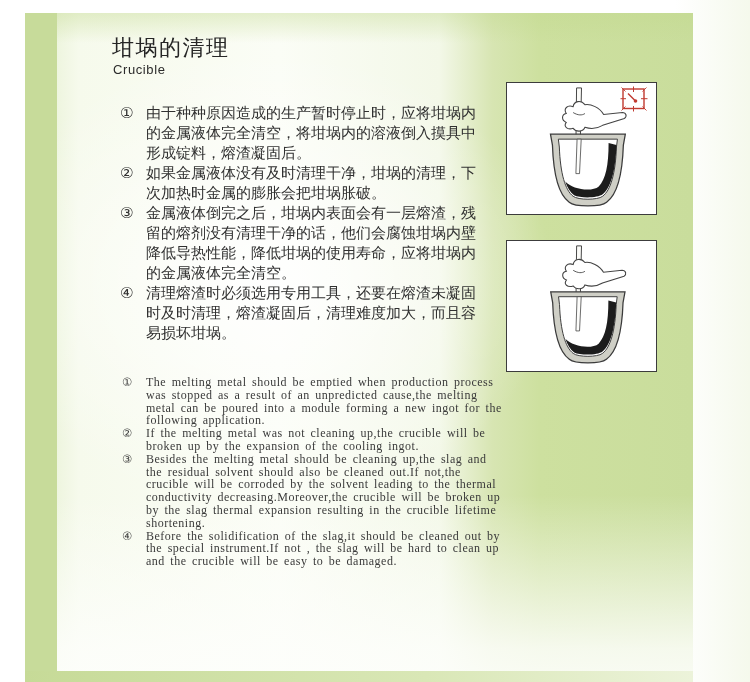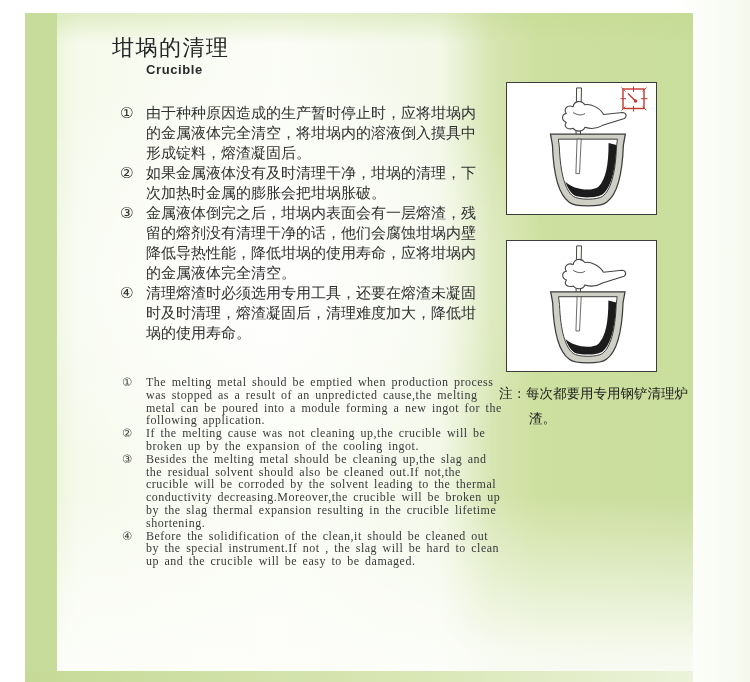--- a/index.html
+++ b/index.html
@@ -29,23 +29,22 @@
   .bottom-band{
     position:absolute;left:25px;top:671px;width:668px;height:11px;
     background:linear-gradient(to right,#c6da97,#d9e7b6 60%,#ecf3da 100%);
   }
   .title{
     position:absolute;left:112px;top:33px;
     font-size:22px;font-weight:normal;color:#262626;letter-spacing:1.5px;
   }
   .subtitle{
     position:absolute;left:113px;top:62px;
-    font-size:13px;font-weight:bold;color:#2b2b2b;letter-spacing:0.6px;
+    font-size:13px;font-weight:normal;color:#2b2b2b;letter-spacing:0.6px;
     font-family:"Liberation Sans",sans-serif;
-    margin-left:33px;
   }
   .cn-list{
     position:absolute;left:120px;top:103px;width:362px;
     font-size:15px;line-height:20px;color:#303030;
   }
   .cn-list .item{display:flex;}
   .cn-list .num{width:26px;flex:0 0 26px;}
   .cn-list .txt{width:334px;}
   .en-list{
     position:absolute;left:122px;top:376px;width:384px;
@@ -93,40 +92,40 @@
     <div class="item">
       <span class="num">②</span>
       <span class="txt">如果金属液体没有及时清理干净，坩埚的清理，下次加热时金属的膨胀会把坩埚胀破。</span>
     </div>
     <div class="item">
       <span class="num">③</span>
       <span class="txt">金属液体倒完之后，坩埚内表面会有一层熔渣，残留的熔剂没有清理干净的话，他们会腐蚀坩埚内壁降低导热性能，降低坩埚的使用寿命，应将坩埚内的金属液体完全清空。</span>
     </div>
     <div class="item">
       <span class="num">④</span>
-      <span class="txt">清理熔渣时必须选用专用工具，还要在熔渣未凝固时及时清理，熔渣凝固后，清理难度加大，降低坩埚的使用寿命。</span>
+      <span class="txt">清理熔渣时必须选用专用工具，还要在熔渣未凝固时及时清理，熔渣凝固后，清理难度加大，而且容易损坏坩埚。</span>
     </div>
   </div>
 
   <div class="en-list">
     <div class="item">
       <span class="num">①</span>
       <span class="txt">The melting metal should be emptied when production process was stopped as a result of an unpredicted cause,the melting metal can be poured into a module forming a new ingot for the following application.</span>
     </div>
     <div class="item">
       <span class="num">②</span>
-      <span class="txt">If the melting cause was not cleaning up,the crucible will be broken up by the expansion of the cooling ingot.</span>
+      <span class="txt">If the melting metal was not cleaning up,the crucible will be broken up by the expansion of the cooling ingot.</span>
     </div>
     <div class="item">
       <span class="num">③</span>
       <span class="txt">Besides the melting metal should be cleaning up,the slag and the residual solvent should also be cleaned out.If not,the crucible will be corroded by the solvent leading to the thermal conductivity decreasing.Moreover,the crucible will be broken up by the slag thermal expansion resulting in the crucible lifetime shortening.</span>
     </div>
     <div class="item">
       <span class="num">④</span>
-      <span class="txt">Before the solidification of the clean,it should be cleaned out by the special instrument.If not , the slag will be hard to clean up and the crucible will be easy to be damaged.</span>
+      <span class="txt">Before the solidification of the slag,it should be cleaned out by the special instrument.If not , the slag will be hard to clean up and the crucible will be easy to be damaged.</span>
     </div>
   </div>
 
   <svg class="hidden-defs" xmlns="http://www.w3.org/2000/svg" aria-hidden="true">
     <symbol id="crucible-fig" viewBox="0 0 151 133">
 
       <polygon points="70.5,5 75.5,5 73.5,92 69.5,92" fill="#fbfbf8" stroke="#444" stroke-width="1"></polygon>
       <path d="M70,92 q3,3 0,6 q-2,3 1,6" fill="none" stroke="#444" stroke-width="1"></path>
       <circle cx="66" cy="98" r="0.9" fill="#333"></circle>
       <circle cx="69" cy="105" r="0.9" fill="#333"></circle>
@@ -158,15 +157,14 @@
       <circle cx="15.5" cy="15" r="1.8" fill="#c03a30"></circle>
     </svg>
   </div>
 
   <div class="figure f2">
     <svg class="draw" viewBox="0 0 151 133">
       <use href="#crucible-fig"></use>
     </svg>
   </div>
 
-  <div class="note">注：每次都要用专用钢铲清理炉渣。</div>
 
 </div>
 
 </body></html>

